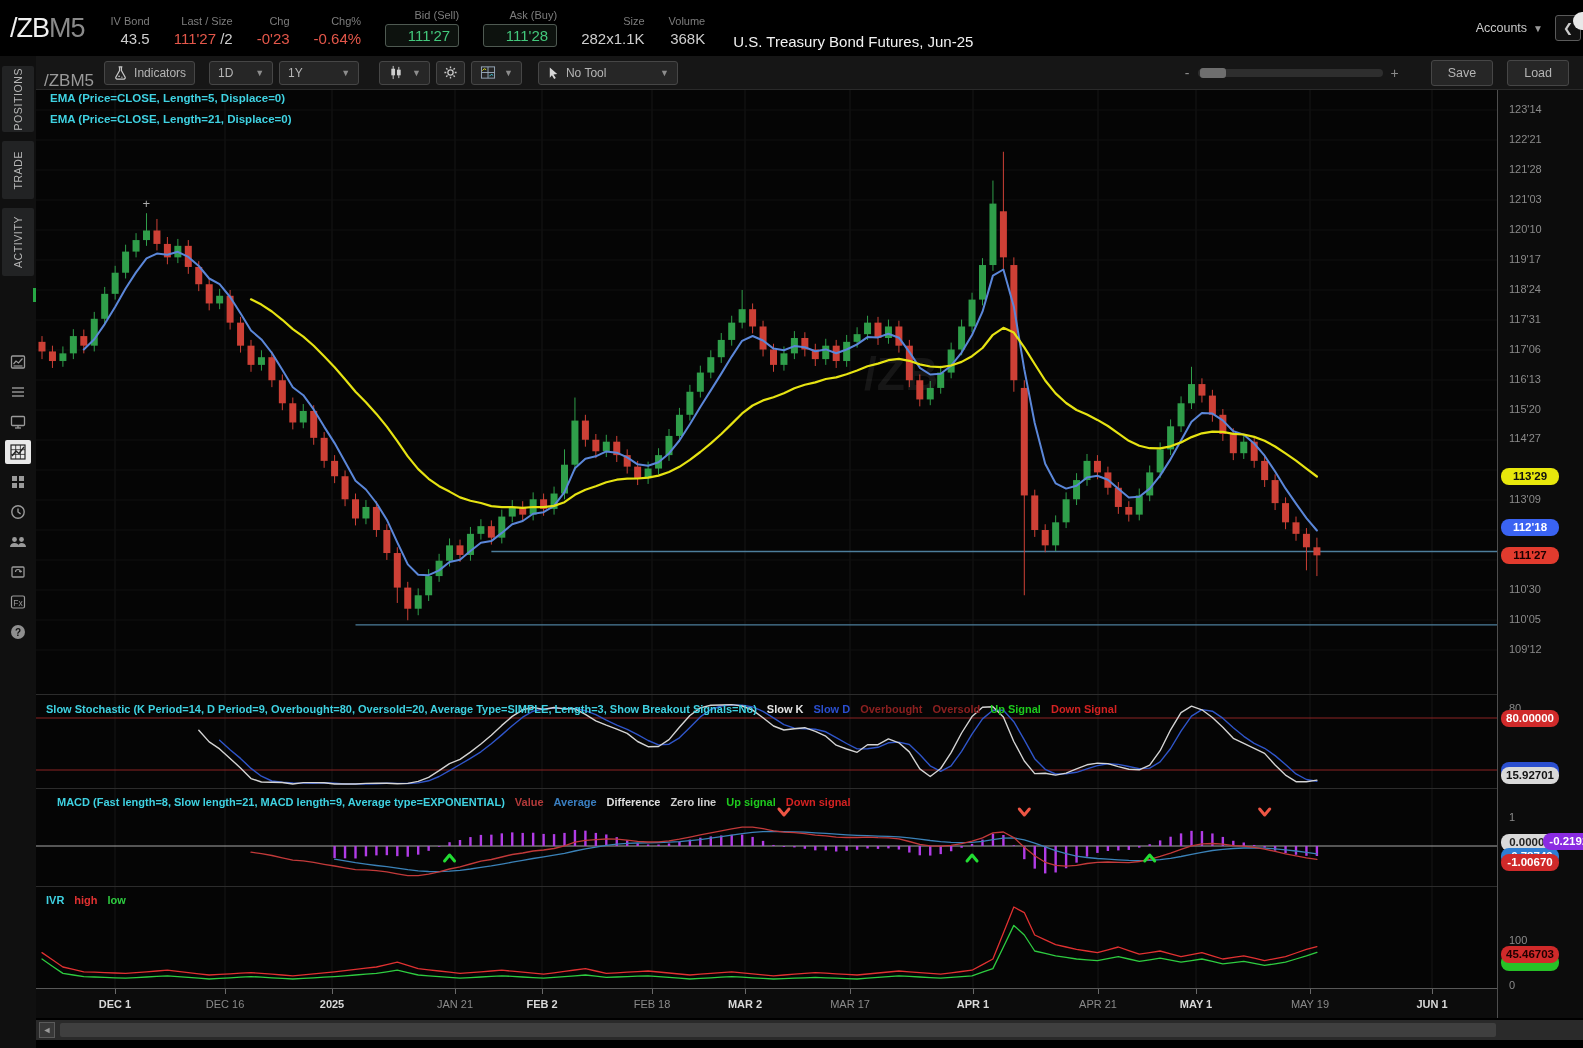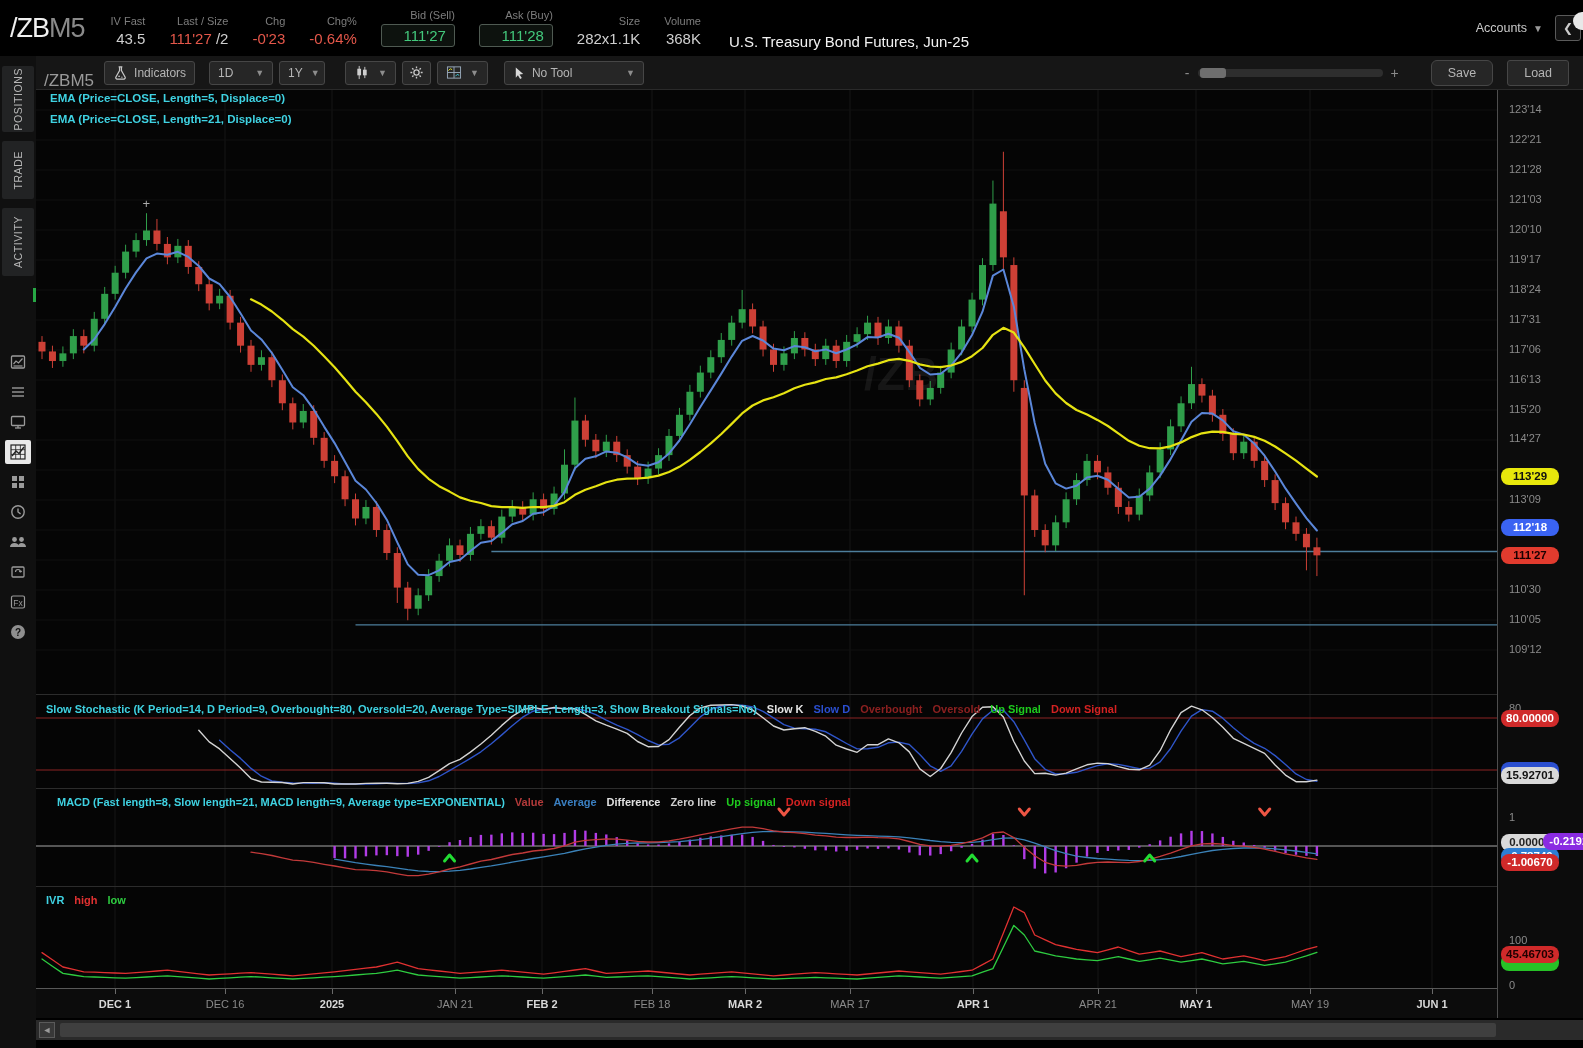--- a/index.html
+++ b/index.html
@@ -39,21 +39,21 @@
   .toolbar { position:absolute; left:36px; top:56px; width:1547px; height:34px; background:#161616; border-bottom:1px solid #2a2a2a; display:flex; align-items:center; }
   .tb-sym { color:#9a9a9a; font-size:17px; margin:16px 10px 0 8px; }
   .tb-btn { height:24px; background:#262626; border:1px solid #464646; border-radius:3px; color:#b5b5b5; font-size:12px; display:flex; align-items:center; padding:0 8px; margin-right:6px; }
   .tb-btn .chev { color:#8d8d8d; font-size:9px; margin-left:8px; }
   .tb-group { display:flex; margin-right:10px; }
   .tb-label { margin-left:6px; }
   .tb-slider { display:flex; align-items:center; margin-left:auto; }
   .tb-slider .minus,.tb-slider .plus { color:#8a8a8a; font-size:14px; padding:0 8px; }
   .tb-track { width:185px; height:8px; background:#2e2e2e; border-radius:4px; position:relative; }
   .tb-thumb { position:absolute; left:2px; top:-1px; width:26px; height:10px; background:#6e6e6e; border-radius:3px; }
-  .tb-save { margin-left:24px;border-radius:6px; } .tb-load { margin-left:8px; margin-right:14px; }
+  .tb-save { margin-left:24px; } .tb-load { margin-left:8px; margin-right:14px; }
   .tb-btn.big { height:26px; padding:0 16px; font-size:12.5px; }
 
   
   .chart-stage { position:absolute; left:36px; top:90px; width:1461px; height:928px; background:#050505; }
   #chart-svg { position:absolute; left:0; top:0; }
   .ema-label { position:absolute; color:#3fd2e2; font-size:11.5px; font-weight:700; left:14px; }
   .study-header { position:absolute; left:10px; font-size:11px; font-weight:700; white-space:nowrap; }
   .study-header .hd { color:#3fd2e2; }
   .study-header .leg { margin-left:10px; }
   .sep { position:absolute; left:36px; width:1547px; height:1px; background:#2c2c2c; }
@@ -79,21 +79,21 @@
 
 <div class="app">
 
   <header class="top-header">
     <div class="symbol-block">
       <span class="symbol-root">/ZB</span>
       <span class="symbol-contract">M5</span>
     </div>
     <div class="hfields" id="header-fields">
         <div class="hfield">
-          <span class="lbl">IV Fast</span>
+          <span class="lbl">IV Bond</span>
           <span class="val c-gray">43.5</span>
         </div>
         <div class="hfield">
           <span class="lbl">Last / Size</span>
           <span class="val c-red">111'27<span class="c-gray"> /2</span></span>
         </div>
         <div class="hfield">
           <span class="lbl">Chg</span>
           <span class="val c-red">-0'23</span>
         </div>
@@ -233,21 +233,21 @@
           <circle cx="6.5" cy="12" r="0.9" fill="#c8c8c8"></circle>
           <circle cx="9.5" cy="13" r="0.7" fill="#c8c8c8"></circle>
         </svg>
       <span class="tb-label">Indicators</span>
     </div>
     <div style="width:8px"></div>
     <div class="tb-btn" style="width:64px; justify-content:space-between;">
       <span>1D</span>
         <span class="chev">▼</span>
     </div>
-    <div class="tb-btn" style="width:46px; justify-content:space-between;">
+    <div class="tb-btn" style="width:80px; justify-content:space-between;">
       <span>1Y</span>
         <span class="chev">▼</span>
     </div>
     <div style="width:14px"></div>
     <div class="tb-group">
       <div class="tb-btn">
         <svg width="16" height="15" viewBox="0 0 16 16">
             <line x1="5" y1="1" x2="5" y2="15" stroke="#cfcfcf" stroke-width="1"></line>
             <rect x="3" y="4" width="4" height="7" fill="#cfcfcf"></rect>
             <line x1="11" y1="2" x2="11" y2="14" stroke="#cfcfcf" stroke-width="1"></line>

